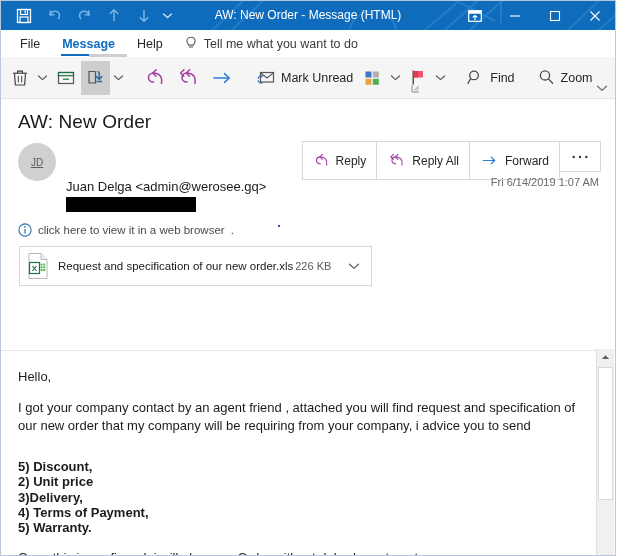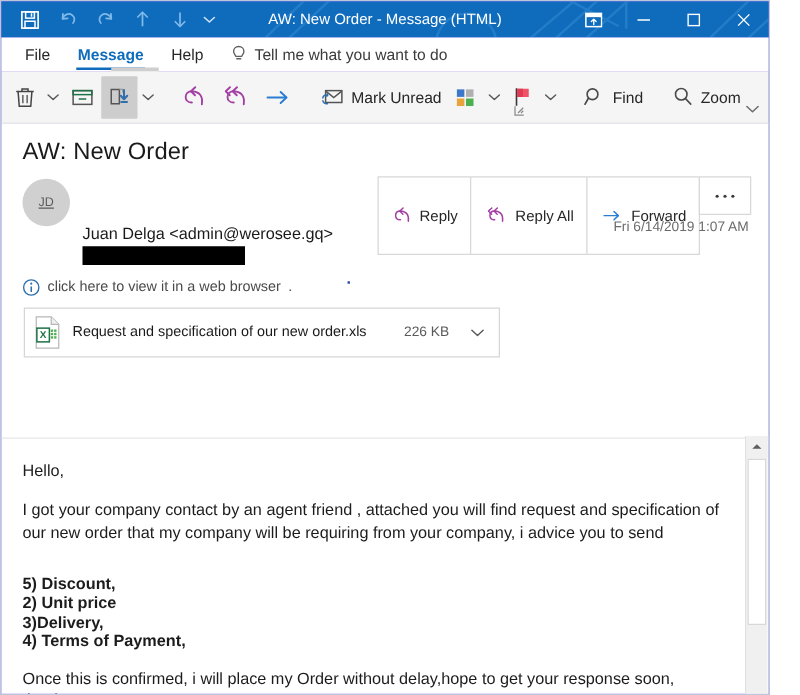--- a/index.html
+++ b/index.html
@@ -249,21 +249,21 @@
     display: flex;
     align-items: stretch;
   }
   .abtn {
     border: 1px solid #d8d8d8;
     background: #ffffff;
     height: 29px;
     display: flex;
     align-items: center;
     gap: 6px;
-    padding: 16px 10px;
+    padding: 4px 10px;
     font-size: 12px;
     color: #262626;
     margin-left: -1px;
     white-space: nowrap;
   }
   .abtn.more { padding: 0 11px; }
   .datestamp {
     position: absolute;
     right: 16px;
     top: 43px;
@@ -290,21 +290,21 @@
     display: inline-flex;
     align-items: center;
     border: 1px solid #d6d6d6;
     background: #ffffff;
     height: 38px;
     padding: 0 4px 0 6px;
     gap: 8px;
   }
   .attach-meta { display: flex; flex-direction: row; justify-content: center; gap: 2px; }
   .attach-name { font-size: 11.5px; color: #1a1a1a; white-space: nowrap; }
-  .attach-size { font-size: 11px; color: #5a5a5a; margin-left: 28px; }
+  .attach-size { font-size: 11px; color: #5a5a5a; }
   .attach-chev { padding: 0 7px 0 9px; display:flex; align-items:center; }
 
   .body-sep {
     position: absolute;
     left: 0; right: 0;
     top: 251px;
     height: 1px;
     background: #e6e6e6;
   }
 
@@ -702,20 +702,21 @@
     <div class="body-sep"></div>
 
     <div class="body">
       <p>Hello,</p>
       <p>I got your company contact by an agent friend , attached you will find request and specification of our new order that my company will be requiring from your company, i advice you to send</p>
       <div class="gap-sm"></div>
       <p class="bold">5) Discount,</p>
       <p class="bold">2) Unit price</p>
       <p class="bold">3)Delivery,</p>
       <p class="bold">4) Terms of Payment,</p>
+      <p class="bold">5) Warranty.</p>
       <div class="gap"></div>
       <p>Once this is confirmed, i will place my Order without delay,hope to get your response soon, thanks.</p>
 
     </div>
 
     <div class="vscroll">
       <div class="vs-arrow up">
         <svg width="9" height="7" viewBox="0 0 9 7">
           <path d="M0.8 5 L4.5 1.3 L8.2 5 Z" fill="#5f5f5f"></path>
         </svg>

